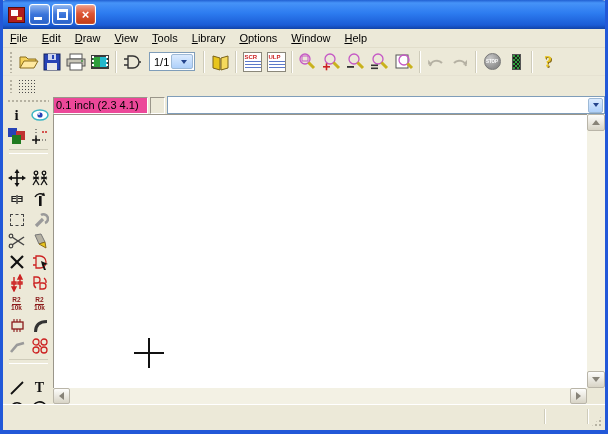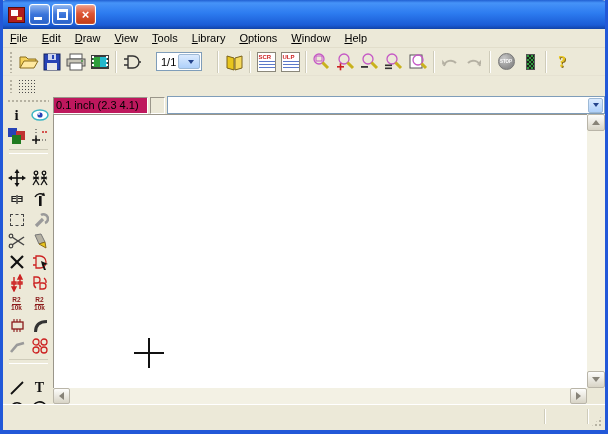--- a/index.html
+++ b/index.html
@@ -45,32 +45,32 @@
   .doc-icon{width:19px;height:20px;background:#fff;border:1px solid #8a877a;position:relative;
     font-size:6px;font-weight:bold;color:#c22;text-align:left;padding:1px 0 0 1px;line-height:6px;}
   .doc-icon i{display:block;height:9px;margin-top:1px;font-style:normal;
     background:repeating-linear-gradient(180deg,#5c79c9 0 1px,transparent 1px 3px);}
   .stop-circle{width:17px;height:17px;border-radius:50%;background:radial-gradient(circle at 35% 30%,#c9c9c9,#8e8e8e 70%);
     border:1px solid #777;color:#fff;font-size:4.5px;font-weight:bold;display:flex;align-items:center;justify-content:center;}
   .go-icon{width:9px;height:16px;border:1px solid #555;
     background:repeating-conic-gradient(#1d1d1d 0 25%,#2e9e3c 0 50%);background-size:4px 4px;}
   .help-glyph{color:#e8c51d;font-size:16px;font-weight:bold;text-shadow:1px 1px 0 #8a6d1d;font-family:"Liberation Serif",serif;}
   .sheet-box{display:flex;align-items:center;width:46px;height:19px;background:#fff;
-    border:1px solid #7f9db9;margin:0 12px;}
+    border:1px solid #7f9db9;margin:0 5px;}
   .sheet-box span{flex:1;font-size:11px;padding-left:4px;}
   .combo-arrow{width:15px;height:15px;margin:1px;border:1px solid #9db9d6;border-radius:2px;
     background:linear-gradient(180deg,#dcebfe,#aed0fa);display:flex;align-items:center;justify-content:center;}
   .combo-arrow:before{content:"";width:0;height:0;border-left:3.5px solid transparent;
     border-right:3.5px solid transparent;border-top:4.5px solid #24448c;}
   .grid-icon{width:18px;height:14px;
     background-image:radial-gradient(circle,#4a4a4a 28%,transparent 32%);background-size:3px 3px;}
   
   #coordbar{position:absolute;left:50px;top:96px;width:552px;height:18px;display:flex;align-items:center;}
   .sunken{border-top:1px solid #9a968a;border-left:1px solid #9a968a;border-bottom:1px solid #fff;border-right:1px solid #fff;}
-  #coord-display{width:95px;height:17px;font-size:11px;padding:1px 2px;background:#be185d;white-space:nowrap;}
+  #coord-display{width:95px;height:17px;font-size:11px;padding:1px 2px;background:#ec4899;white-space:nowrap;}
   #mod-display{width:15px;height:17px;margin-left:2px;background:#ece9d8;}
   #cmdline{position:relative;margin-left:2px;flex:1;height:18px;background:#fff;border:1px solid #7f9db9;
     display:flex;align-items:center;}
   #cmdline input{flex:1;border:none;outline:none;height:14px;font-size:11px;padding-left:3px;
     font-family:"Liberation Sans",sans-serif;}
   
   #palette{position:absolute;left:0;top:96px;width:50px;height:308px;background:#ece9d8;}
   #palette-grid{display:grid;grid-template-columns:20px 20px;column-gap:3px;justify-content:center;grid-auto-rows:21px;}
   .ptool{width:20px;height:20px;display:flex;align-items:center;justify-content:center;overflow:hidden;}
   .psep{grid-column:1/3;height:5px;margin:2px 2px;border-top:1px solid #cfccba;border-bottom:1px solid #fff;}

